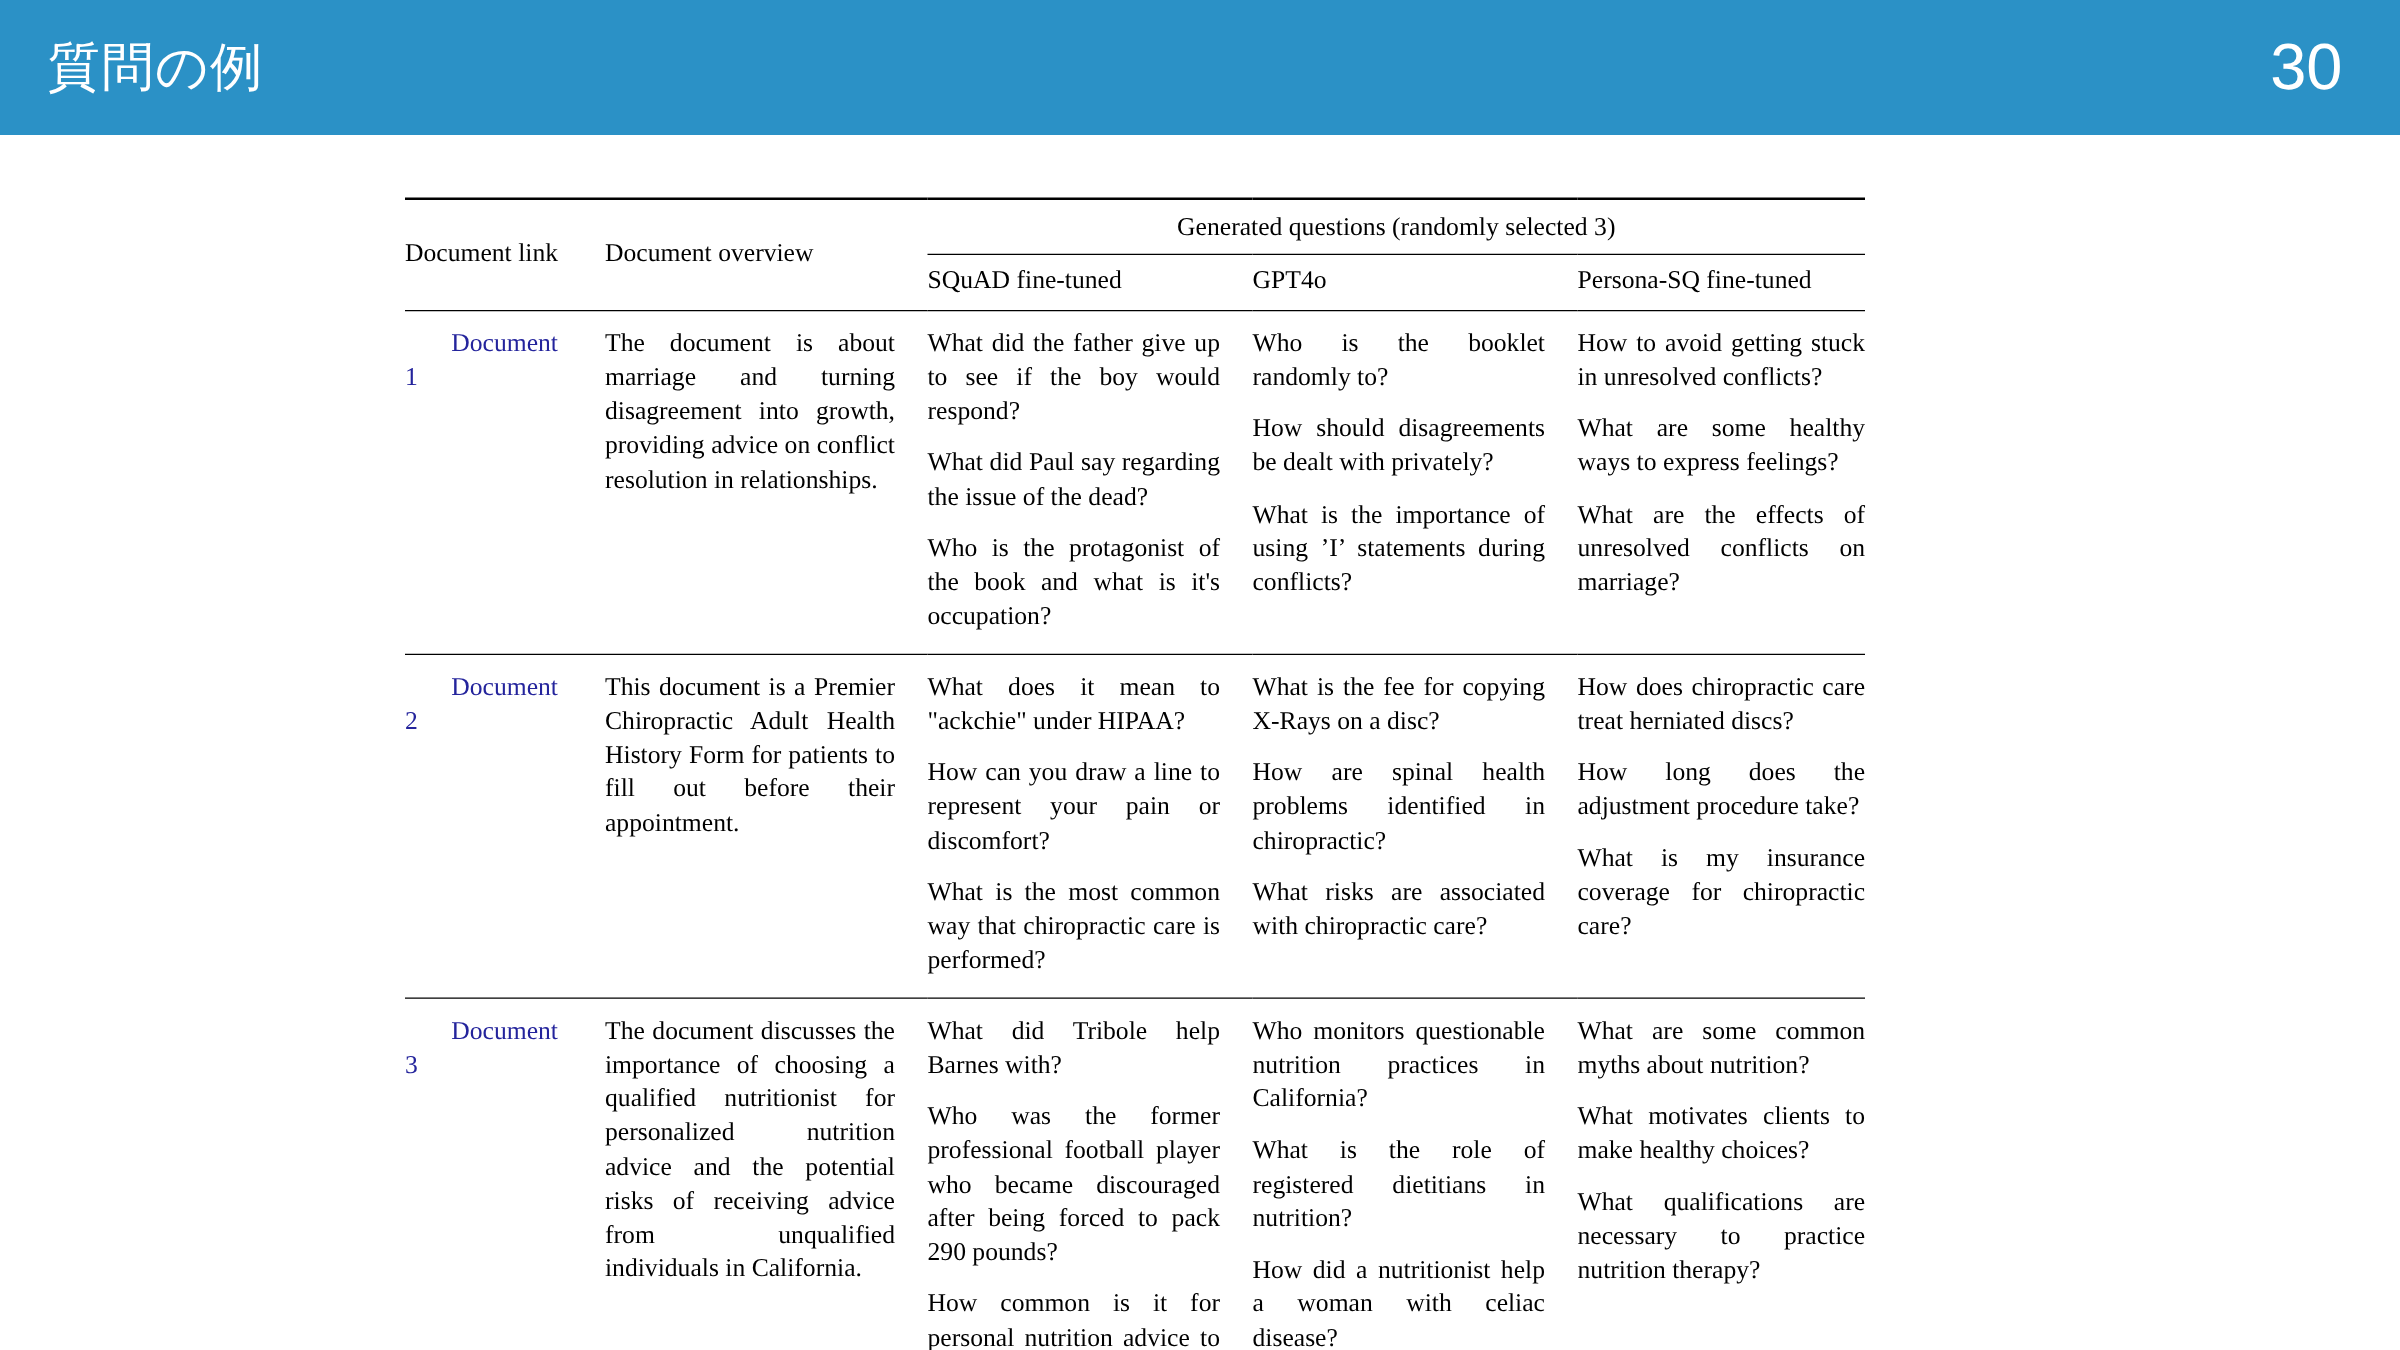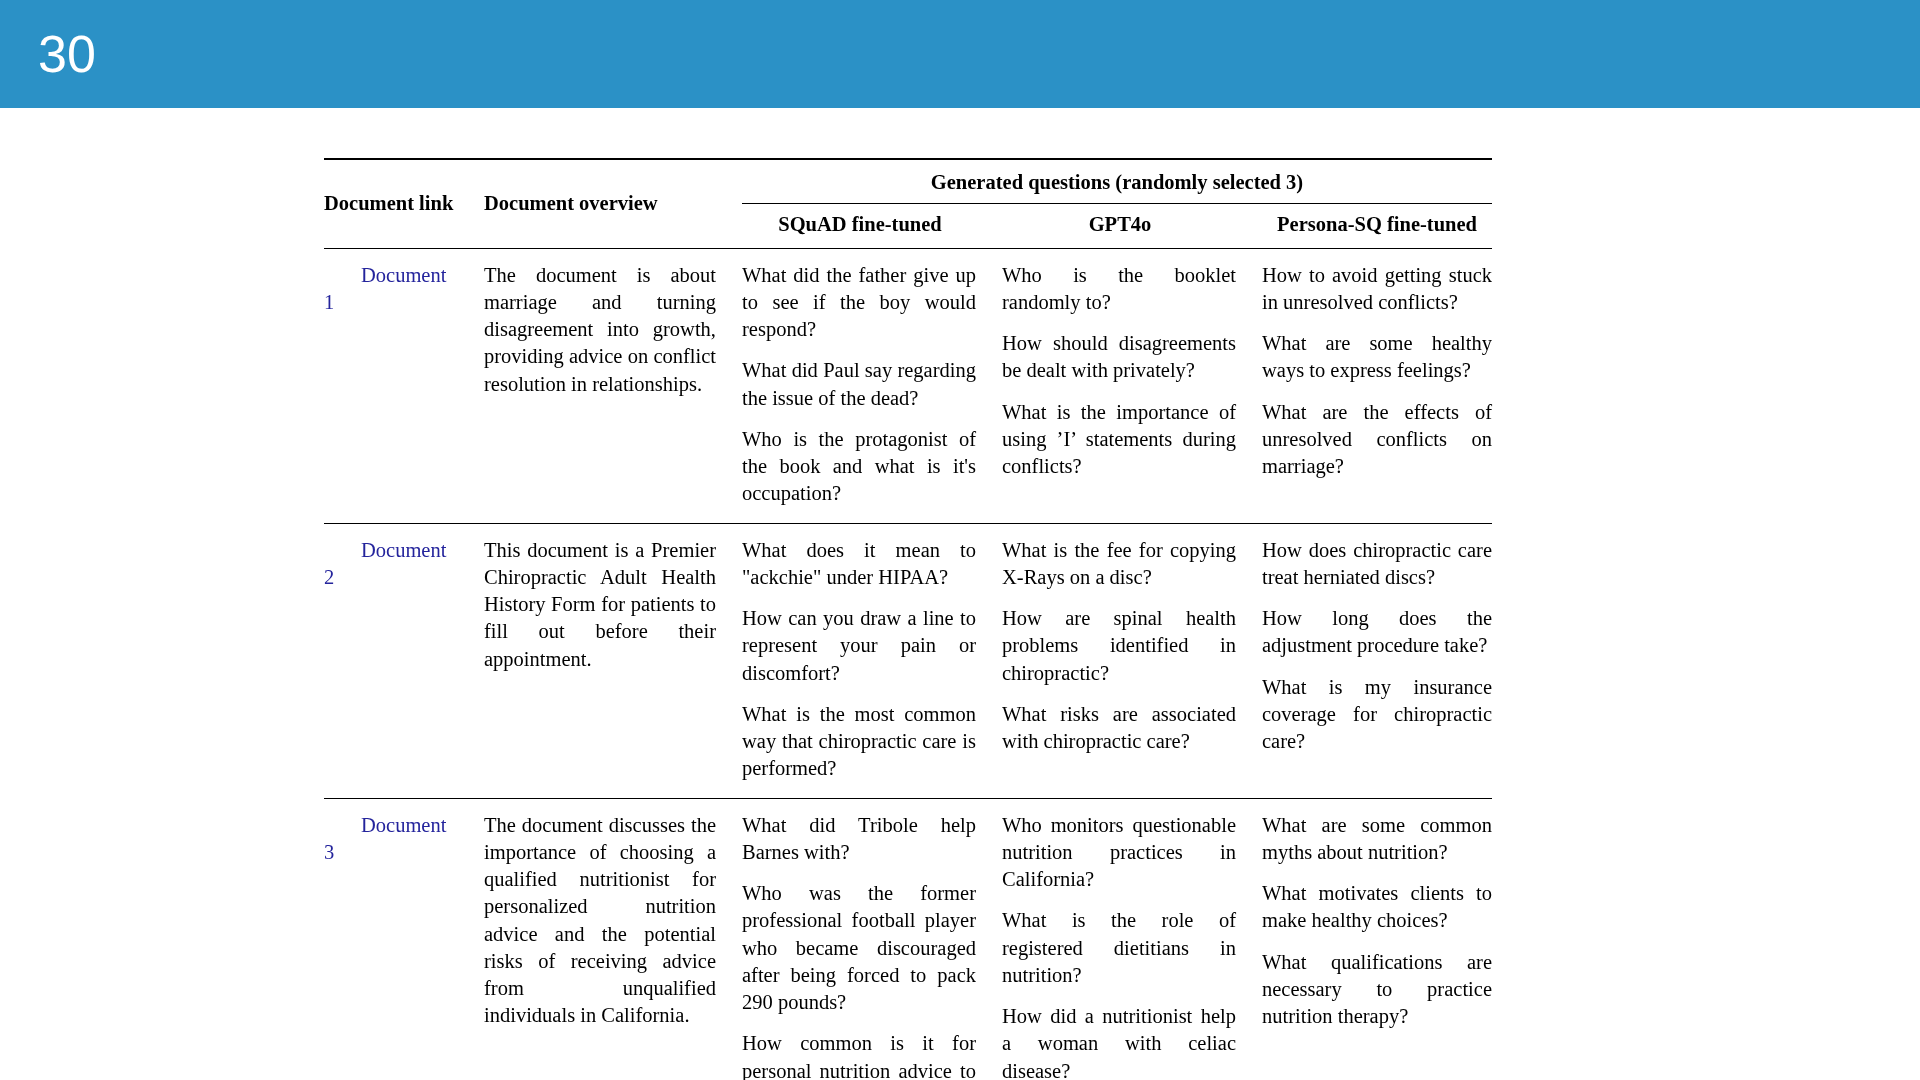--- a/index.html
+++ b/index.html
@@ -45,34 +45,34 @@
   col.c-overview { width: 258px; }
   col.c-squad    { width: 260px; }
   col.c-gpt4o    { width: 260px; }
   col.c-persona  { width: 230px; }
 
   th, td {
     vertical-align: top;
     text-align: left;
     padding: 0;
   }
-  th { font-weight: bold; margin-top: 24px; }
+  th { font-weight: normal; margin-top: 24px; }
 
   th.rowspan-head {
     vertical-align: middle;
     border-bottom: 1.5px solid #000;
     padding: 6px 24px 6px 0;
   }
   th.group-head {
     text-align: center;
     border-bottom: 1px solid #000;   
     padding: 9px 0 7px 0;
   }
   th.sub-head {
-    text-align: center;
+    text-align: left;
     border-bottom: 1.5px solid #000; 
     padding: 7px 24px 9px 0;
   }
   th.sub-head:last-child { padding-right: 0; }
 
   tbody td {
     border-top: 1px solid #000;      
     padding: 13px 26px 15px 0;
   }
   tbody td:last-child { padding-right: 0; }
@@ -90,20 +90,21 @@
     cursor: pointer;
     margin-left: 37px;
   }
 </style>
 </head>
 <body>
 
 <div class="slide">
 
   <div class="slide-header">
+    <div class="slide-title">質問の例</div>
     <div class="page-number">30</div>
   </div>
 
   <div class="table-wrap">
     <table class="paper-table">
       <colgroup>
         <col class="c-link">
           <col class="c-overview">
           <col class="c-squad">
           <col class="c-gpt4o">

